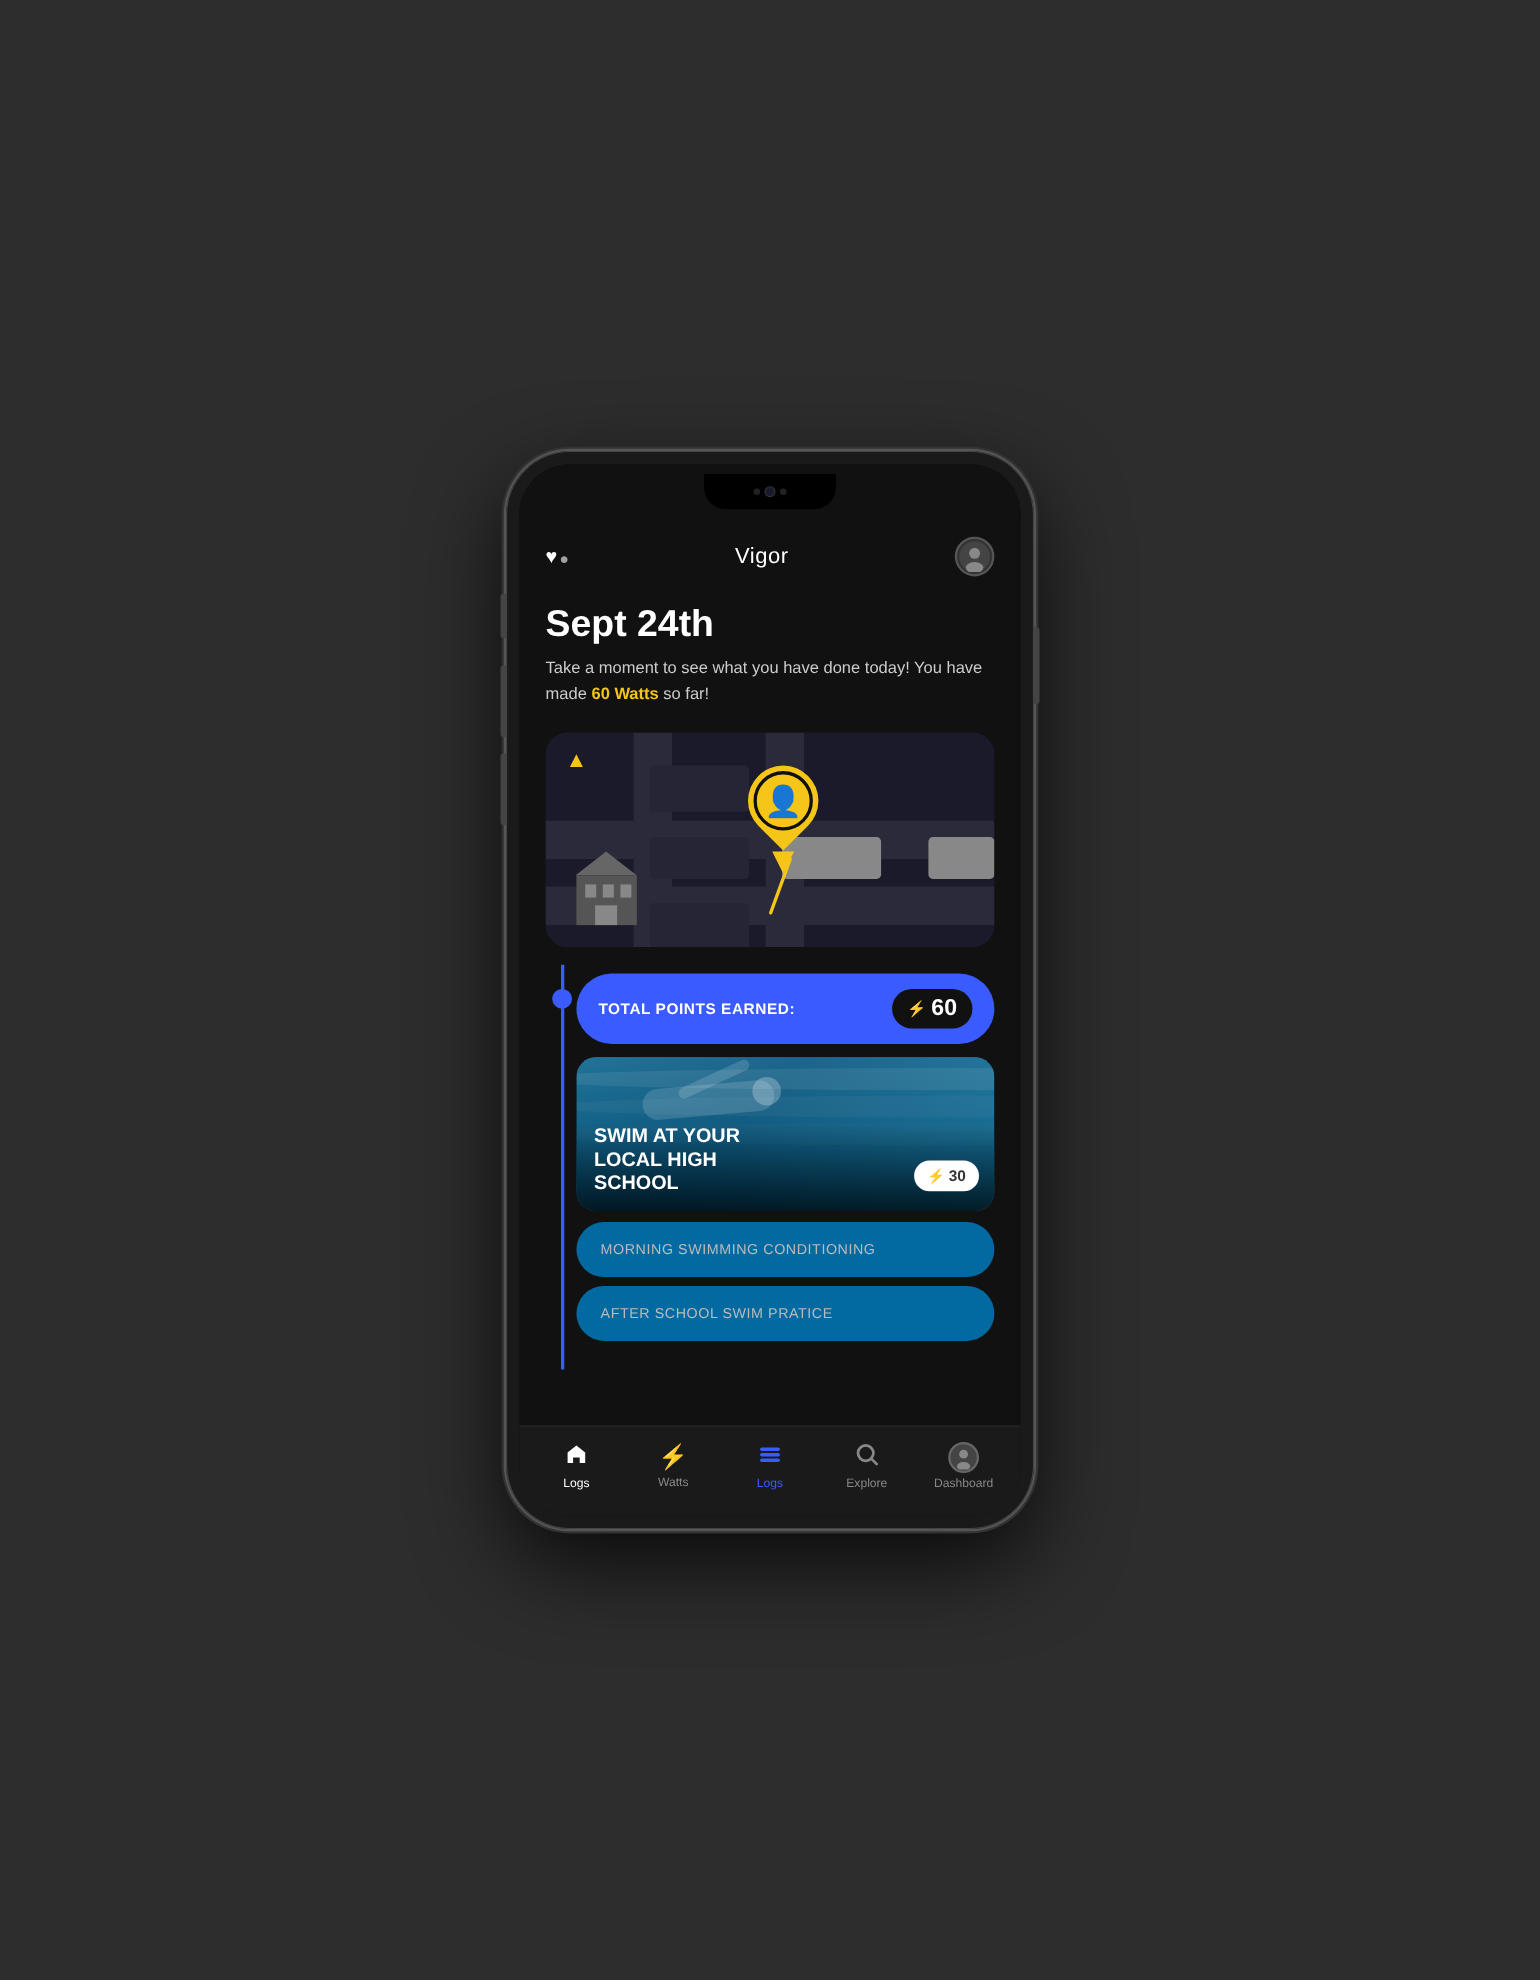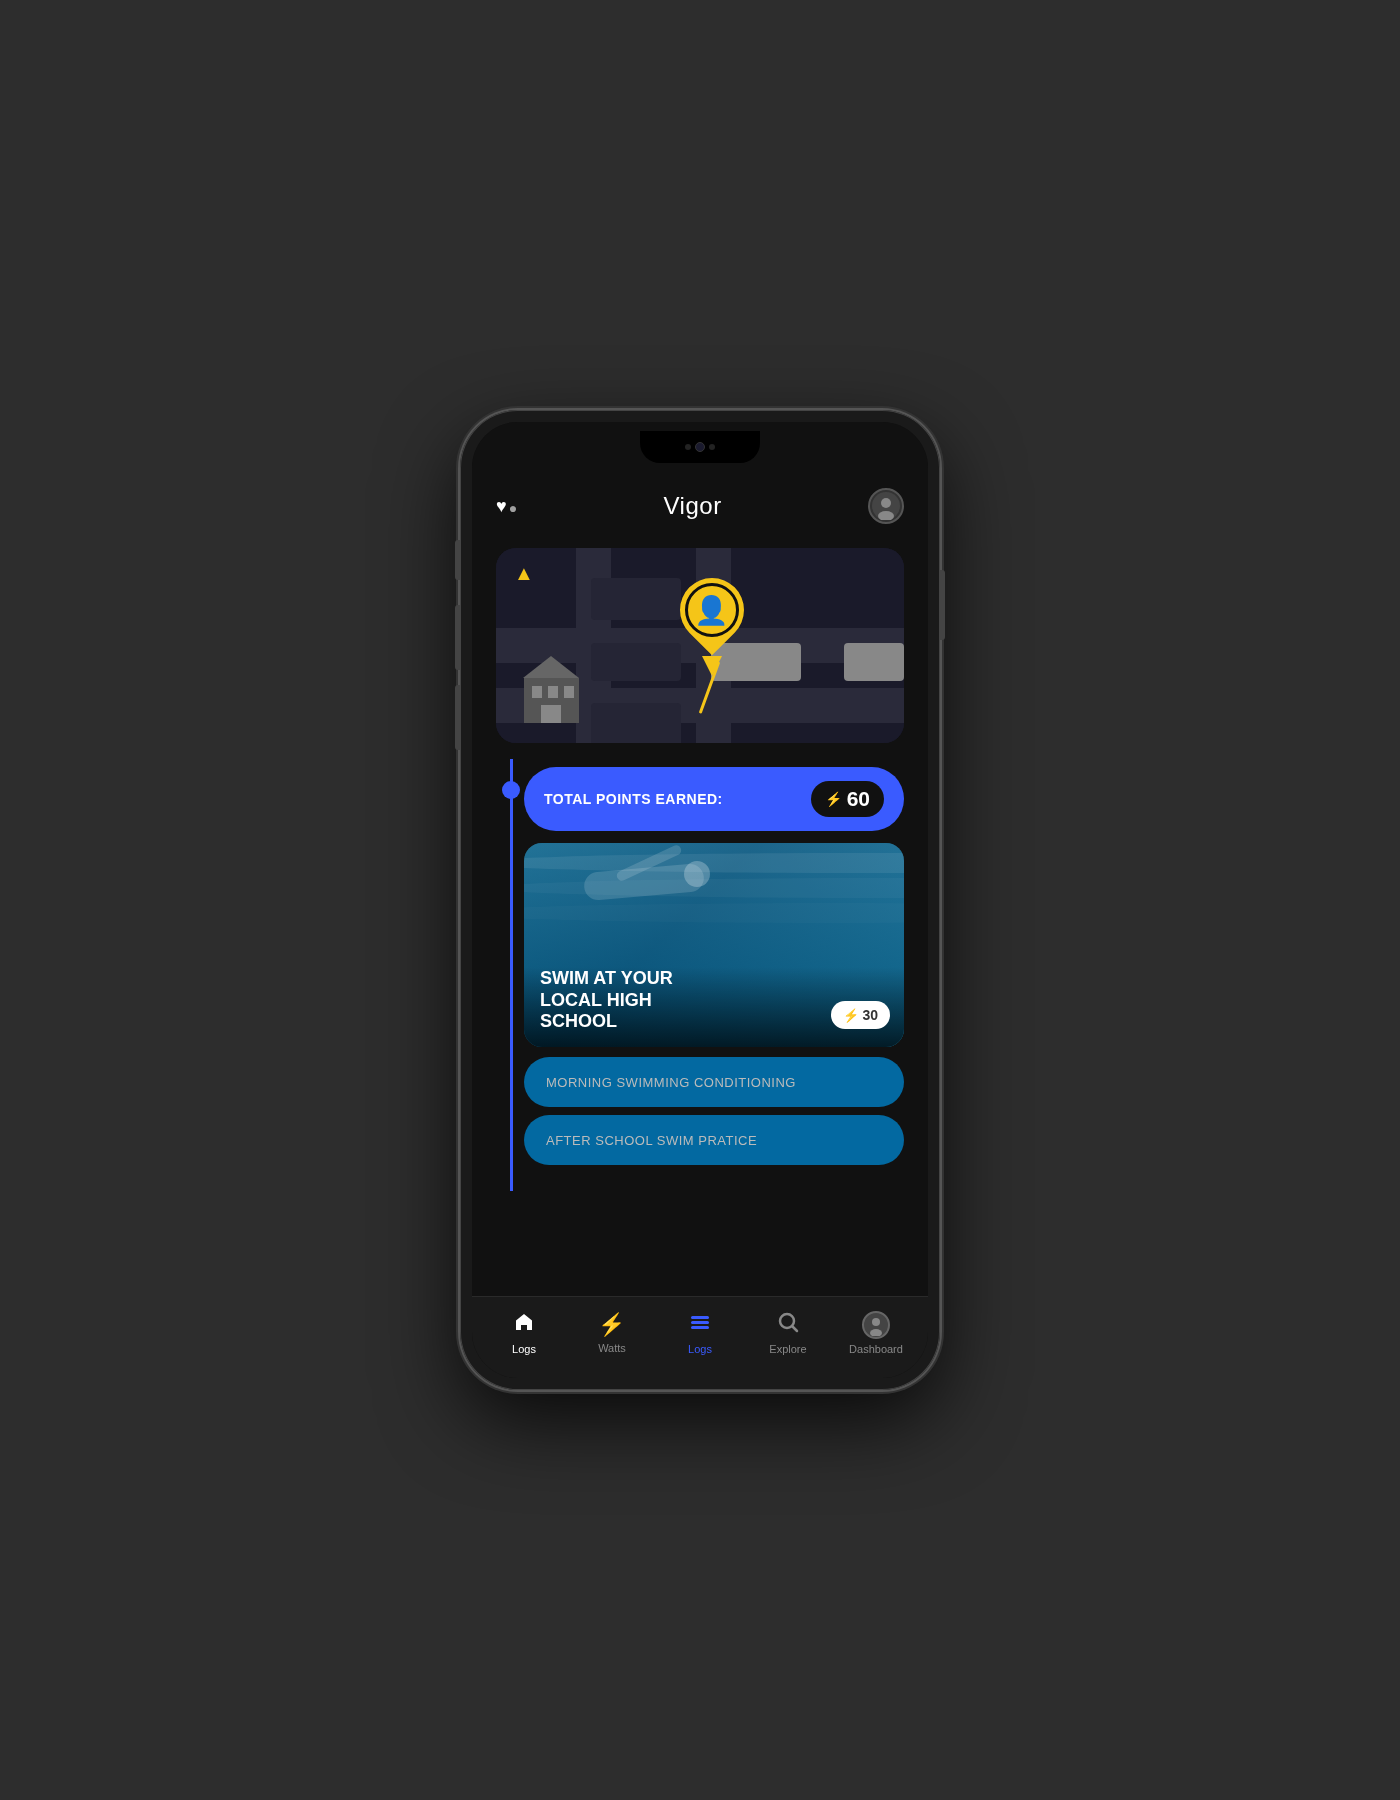--- a/index.html
+++ b/index.html
@@ -107,21 +107,21 @@
 
     
     .app-header {
       display: flex;
       align-items: center;
       justify-content: space-between;
       padding: 16px 24px 8px;
     }
     .app-title {
       color: white;
-      font-size: 24px;
+      font-size: 20px;
       font-weight: 500;
       letter-spacing: 0.5px;
     }
     .avatar-circle {
       width: 36px;
       height: 36px;
       border-radius: 50%;
       border: 2px solid #555;
       background: #333;
       overflow: hidden;
@@ -316,21 +316,21 @@
       font-weight: 700;
     }
 
     
     .activity-card {
       margin-left: 28px;
       margin-bottom: 10px;
       border-radius: 18px;
       overflow: hidden;
       position: relative;
-      height: 204px;
+      height: 140px;
     }
     .activity-bg {
       width: 100%;
       height: 100%;
       background: linear-gradient(135deg, #1a6b8a 0%, #0d4a6b 40%, #2a8fb0 100%);
       position: relative;
       overflow: hidden;
     }
     
     .swimmer-overlay {
@@ -504,20 +504,26 @@
         <span class="app-title">Vigor</span>
         <div class="avatar-circle">
           <svg viewBox="0 0 28 28" fill="none" xmlns="http://www.w3.org/2000/svg">
             <circle cx="14" cy="14" r="14" fill="#444"></circle>
             <circle cx="14" cy="11" r="5" fill="#888"></circle>
             <ellipse cx="14" cy="24" rx="8" ry="5" fill="#888"></ellipse>
           </svg>
         </div>
       </div>
 
+      <div class="hero-section">
+        <div class="hero-date">Sept 24th</div>
+        <div class="hero-subtitle">
+          <span>Take a moment to see what you have done today! You have made </span><span class="highlight">60 Watts</span><span> so far!</span>
+        </div>
+      </div>
 
       <div class="map-card">
         <div class="map-bg">
 
           <div class="map-road-h" style="top:80px; left:0; right:0;"></div>
           <div class="map-road-h" style="top:140px; left:0; right:0;"></div>
 
           <div class="map-road-v" style="top:0; bottom:0; left:80px;"></div>
           <div class="map-road-v" style="top:0; bottom:0; left:200px;"></div>
 

